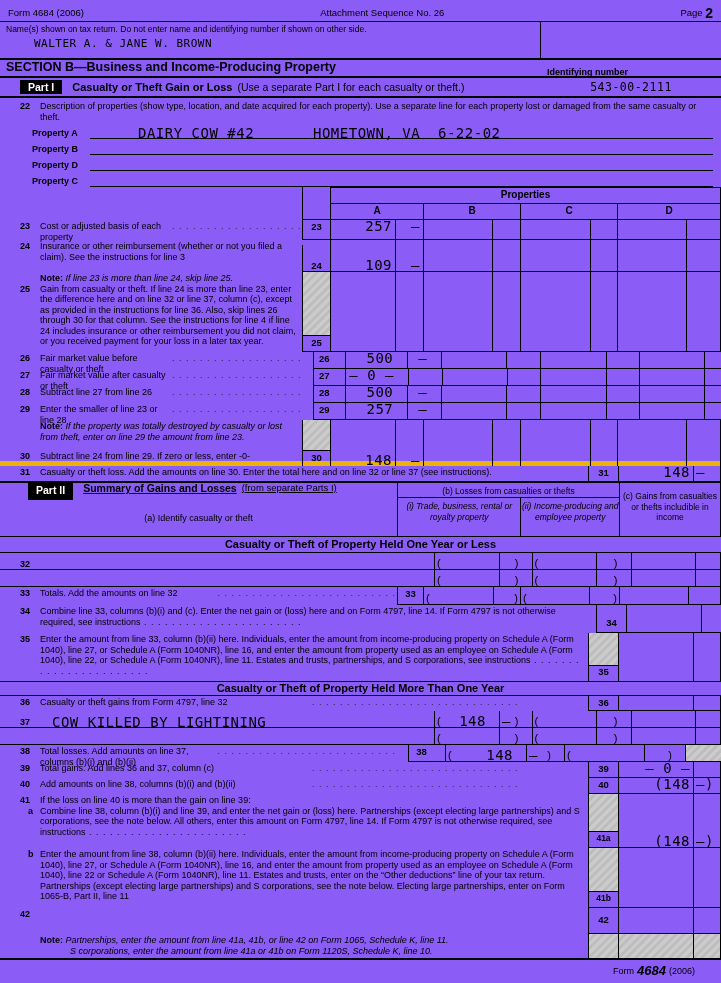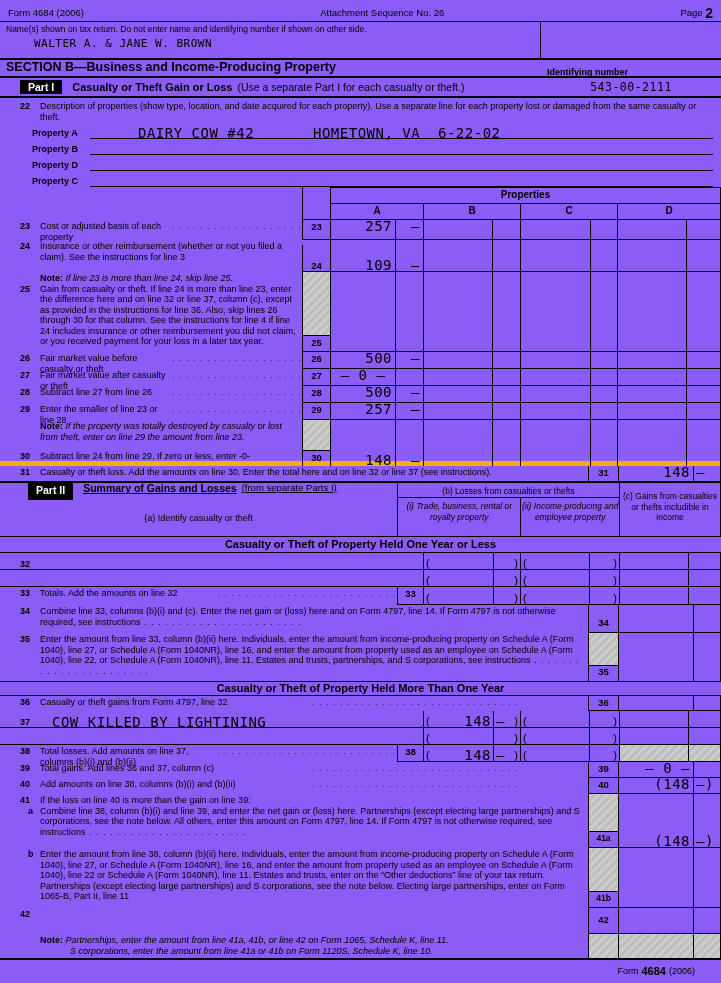--- a/index.html
+++ b/index.html
@@ -52,21 +52,21 @@
   .c.last { border-right:1px solid #000; }
   .ncol { width:28px; text-align:center; font-weight:bold; font-size:9.5px; border-left:1px solid #000; padding-top:2px; }
   .amtA{width:65px;} .cenA{width:28px;} .amtB{width:69px;} .cenB{width:28px;}
   .amtC{width:70px;} .cenC{width:27px;} .amtD{width:69px;} .cenD{width:35px;}
   .wA{width:93px;} .wB{width:97px;} .wC{width:97px;} .wD{width:104px;}
   .hdrprops { height:16px; }
   .propscell { width:391px; border:1px solid #000; border-bottom:none; text-align:center; font-weight:bold; font-size:10px; padding-top:2px; }
   .strip { width:28px; border-left:1px solid #000; }
   .habcd { height:17px; border-bottom:1px solid #000; }
   .habcd .c { text-align:center; font-weight:bold; font-size:10px; border-top:1px solid #000; padding-top:2px; }
-  .h20{height:20px;} .h32{height:32px;} .h17{height:17px;} .h16{height:16px;} .h15{height:15px;} .h18{height:18px;} .h28{height:28px;} .h48{height:48px;} .h24{height:24px;} .h26{height:26px;}
+  .h20{height:20px;} .h32{height:32px;} .h17{height:17px;gap:11px;} .h16{height:16px;} .h15{height:15px;} .h18{height:18px;} .h28{height:28px;gap:8px;} .h48{height:48px;} .h24{height:24px;} .h26{height:26px;}
   .r25 { height:80px; } .r30 { height:46px; }
   .stack { display:flex; flex-direction:column; width:28px; border-left:1px solid #000; }
   .stack .fill { flex:1; border-bottom:1px solid #000; }
   .stack .nbx { height:15px; text-align:center; font-weight:bold; font-size:9.5px; padding-top:2px; }
   .vbot { display:flex; flex-direction:column; justify-content:flex-end; }
   .center { text-align:center; }
   .fullline { border-bottom:5px solid #eab308; }
   .notetxt .nlab { font-weight:bold; }
   
   .rrow { display:flex; }
@@ -104,21 +104,21 @@
   .pc { border-left:1px solid #000; display:flex; align-items:flex-end; padding:1px 2px; }
   .pc .v { flex:1; text-align:right; }
   .pcn { border-left:1px solid #000; display:flex; align-items:flex-end; justify-content:space-between; padding:1px 2px; }
   .pcn.last { border-right:1px solid #000; }
   .open::before { content:"("; font-size:11px; }
   .close::after { content:")"; font-size:11px; }
   .rowline { border-bottom:1px solid #000; }
   
   .endline { border-top:2px solid #000; }
   .footer { display:flex; justify-content:flex-end; align-items:flex-end; padding:6px 26px 0 0; }
-  .footer .fnum { font-size:11px; font-weight:bold; margin:0 3px; }
+  .footer .fnum { font-size:13px; font-weight:bold; margin:0 3px;font-style:italic; }
 </style>
 </head>
 <body>
 
 <div class="page">
 
   <div class="tophdr">
     <span>Form 4684 (2006)</span>
     <span class="mid">Attachment Sequence No. 26</span>
     <span>Page</span>&nbsp;<span class="pageno">2</span>

